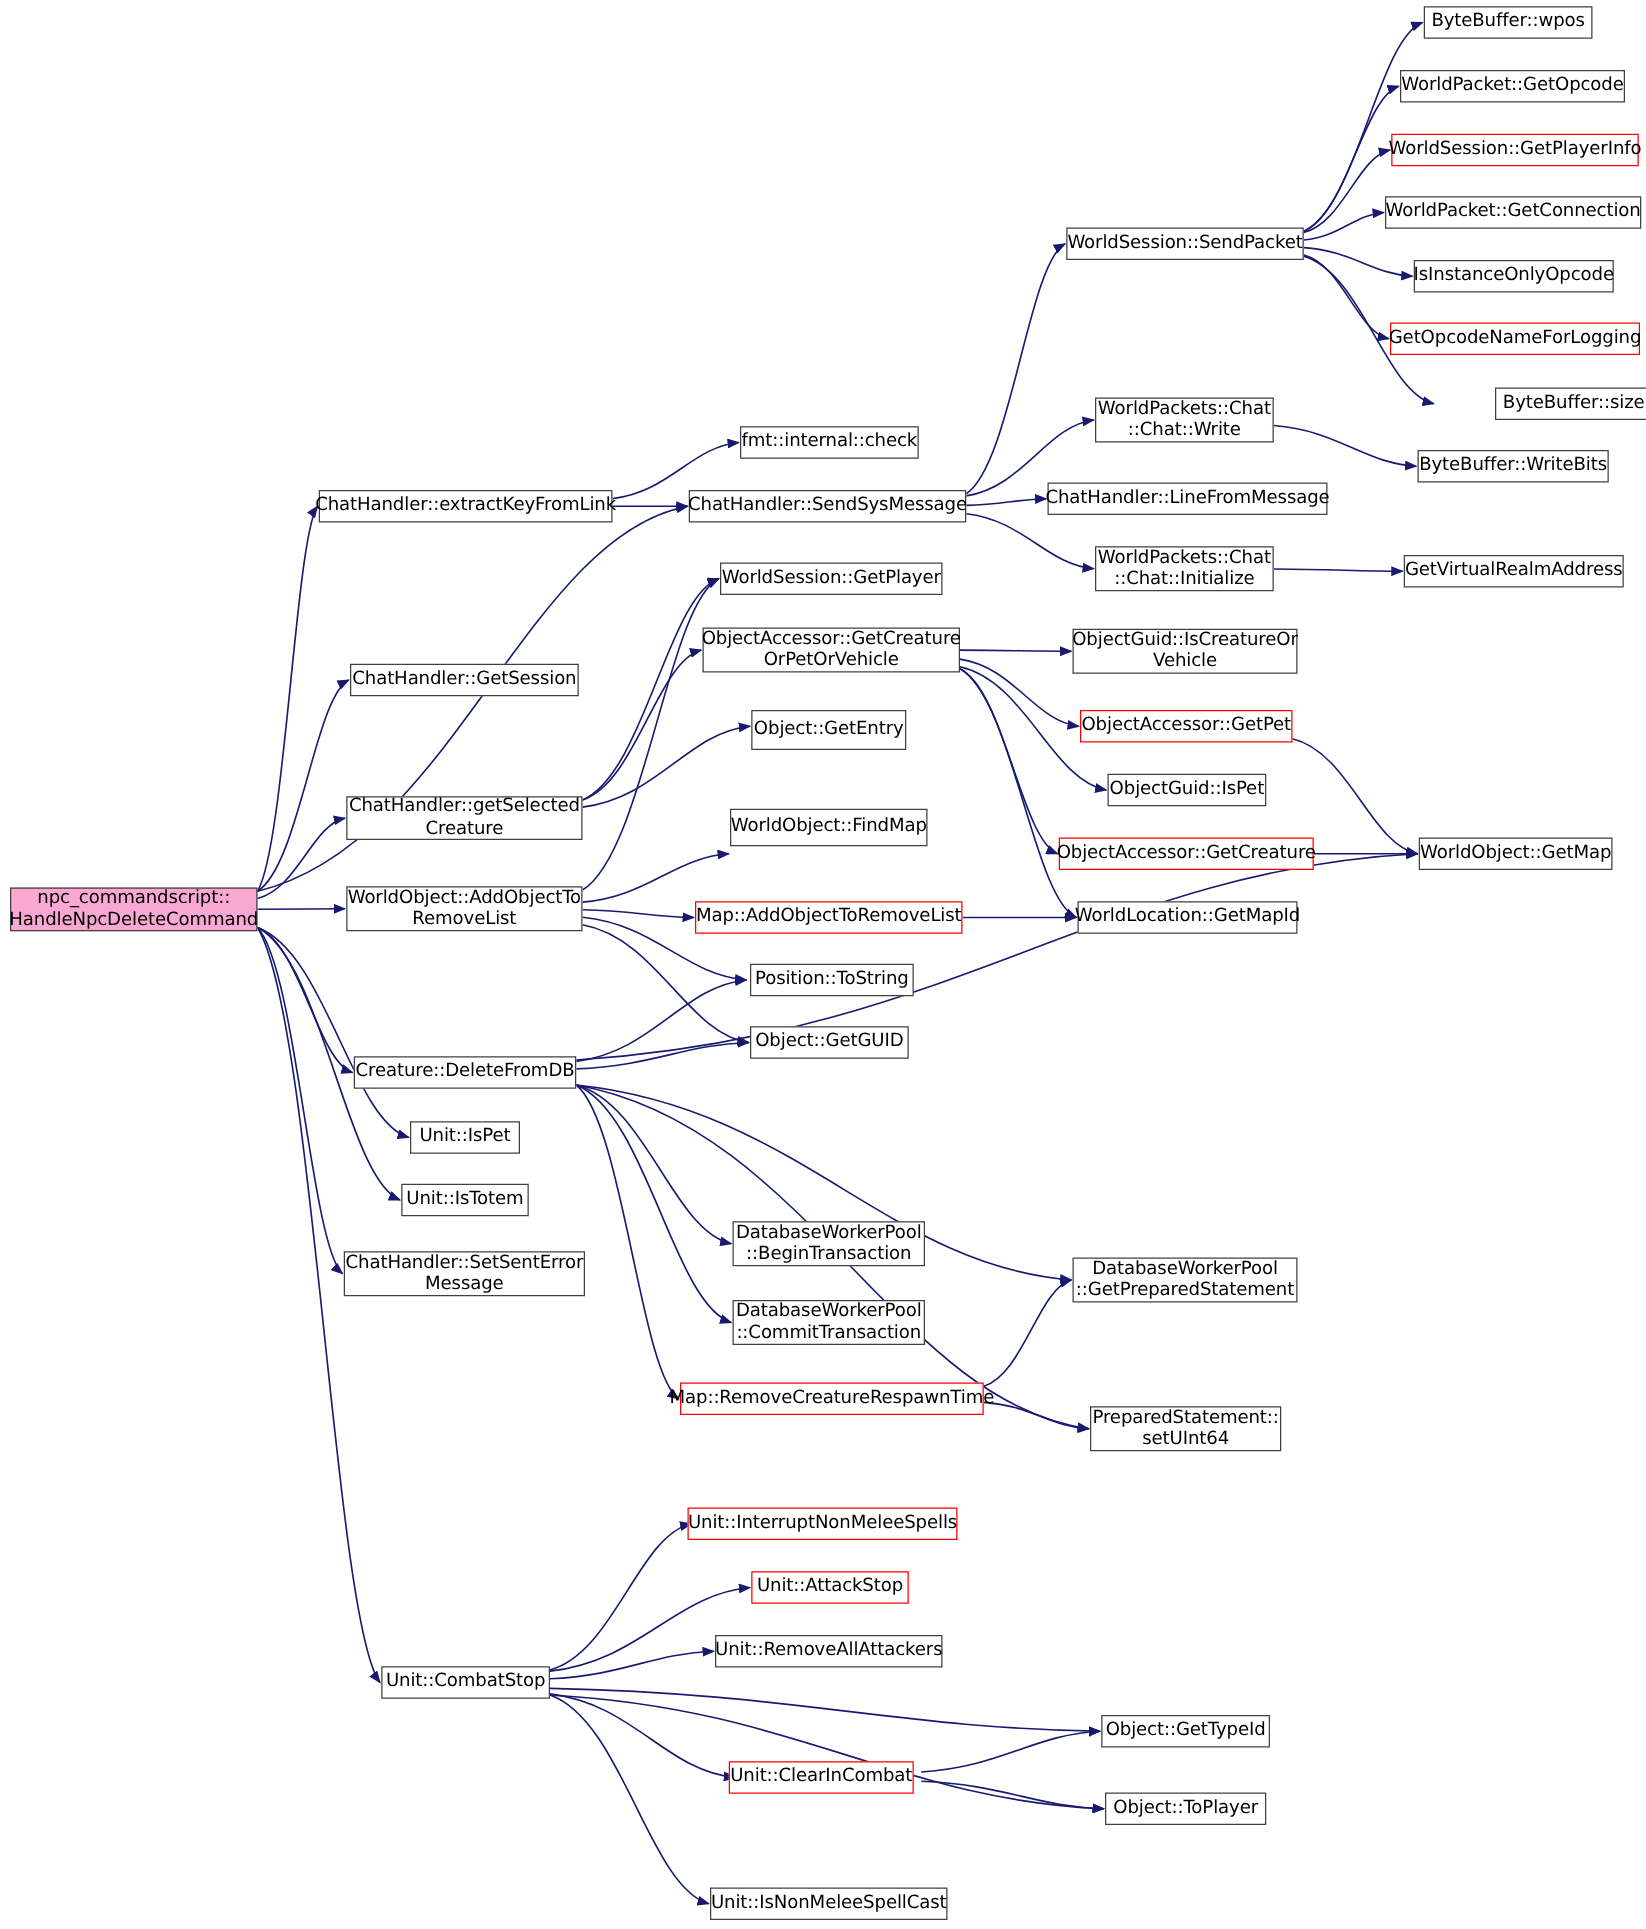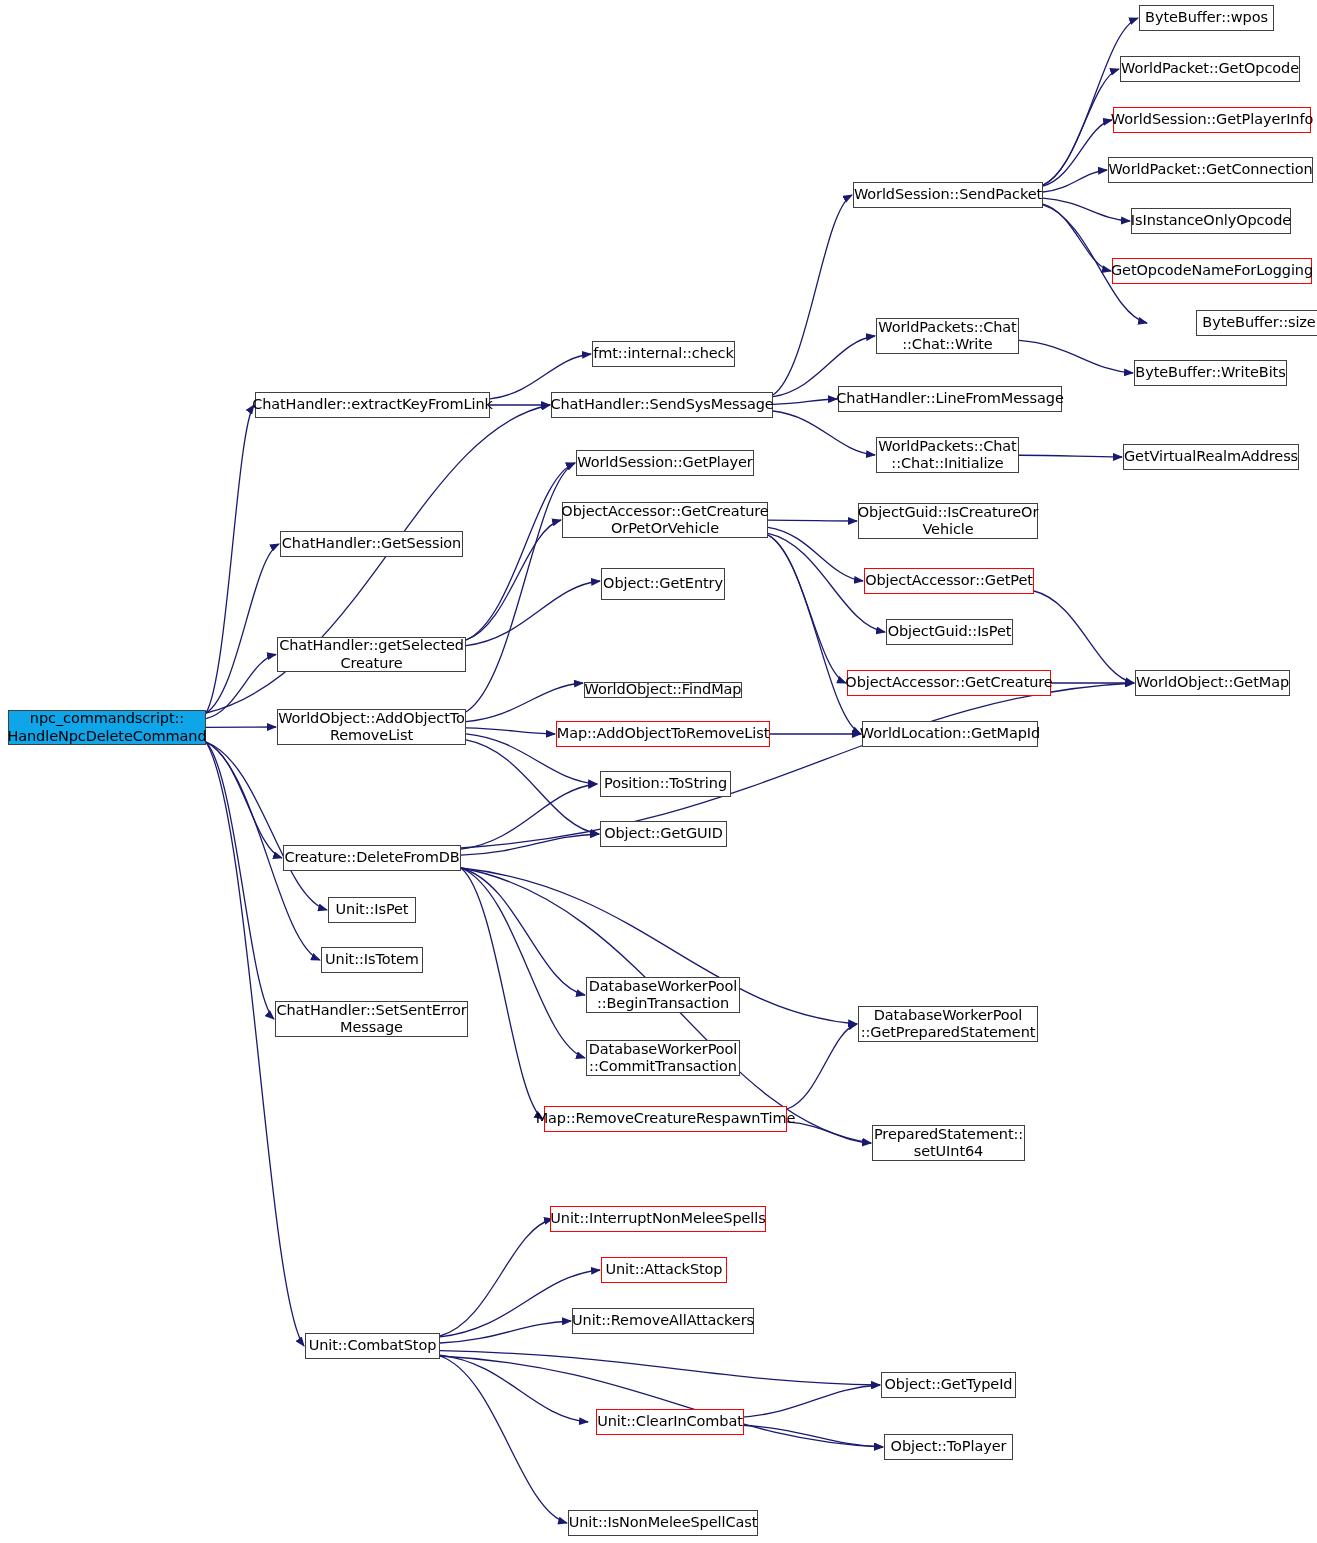--- a/index.html
+++ b/index.html
@@ -19,21 +19,21 @@
     background:#ffffff;
     border:1px solid #404040;
     color:#000000;
     font-size:14.5px;
     line-height:1.18;
     letter-spacing:-0.1px;
     white-space:pre-line;
     padding:0 3px;
   }
   .node.red{border:1.6px solid #ff0000;}
-  .node.current{background:#0ea5e9;border:1px solid #404040;}
+  .node.current{background:#f9a8d4;border:1px solid #404040;}
 </style>
 </head>
 <body>
 
 <div id="canvas">
   <svg id="edges" xmlns="http://www.w3.org/2000/svg">
     <defs>
       <marker id="ah" markerWidth="10" markerHeight="8" refX="9" refY="4" orient="auto" markerUnits="userSpaceOnUse">
         <path d="M0,0 L10,4 L0,8 z" fill="#191970"></path>
       </marker>
@@ -137,34 +137,34 @@
       <div class="node" style="left: 562px; top: 502px; width: 206px; height: 36px;">ObjectAccessor::GetCreature
 OrPetOrVehicle</div>
       <div class="node" style="left: 601px; top: 568px; width: 124px; height: 32px;">Object::GetEntry</div>
       <div class="node" style="left: 858px; top: 503px; width: 180px; height: 36px;">ObjectGuid::IsCreatureOr
 Vehicle</div>
       <div class="node red" style="left: 864px; top: 568px; width: 170px; height: 26px;">ObjectAccessor::GetPet</div>
       <div class="node" style="left: 886px; top: 619px; width: 127px; height: 26px;">ObjectGuid::IsPet</div>
       <div class="node red" style="left: 847px; top: 670px; width: 204px; height: 26px;">ObjectAccessor::GetCreature</div>
       <div class="node" style="left: 862px; top: 721px; width: 176px; height: 26px;">WorldLocation::GetMapId</div>
       <div class="node" style="left: 1135px; top: 670px; width: 155px; height: 26px; text-align: right;">WorldObject::GetMap</div>
-      <div class="node" style="left: 584px; top: 682px; width: 158px; height: 16px;">WorldObject::FindMap</div>
+      <div class="node" style="left: 584px; top: 647px; width: 158px; height: 30px;">WorldObject::FindMap</div>
       <div class="node red" style="left: 556px; top: 721px; width: 214px; height: 26px;">Map::AddObjectToRemoveList</div>
       <div class="node" style="left: 600px; top: 771px; width: 131px; height: 26px;">Position::ToString</div>
       <div class="node" style="left: 600px; top: 821px; width: 127px; height: 26px;">Object::GetGUID</div>
       <div class="node" style="left: 586px; top: 977px; width: 154px; height: 36px;">DatabaseWorkerPool
 ::BeginTransaction</div>
       <div class="node" style="left: 586px; top: 1040px; width: 154px; height: 36px;">DatabaseWorkerPool
 ::CommitTransaction</div>
       <div class="node red" style="left: 544px; top: 1106px; width: 243px; height: 26px;">Map::RemoveCreatureRespawnTime</div>
       <div class="node" style="left: 858px; top: 1006px; width: 180px; height: 36px;">DatabaseWorkerPool
 ::GetPreparedStatement</div>
       <div class="node" style="left: 872px; top: 1125px; width: 153px; height: 36px;">PreparedStatement::
 setUInt64</div>
       <div class="node red" style="left: 550px; top: 1206px; width: 216px; height: 26px;">Unit::InterruptNonMeleeSpells</div>
       <div class="node red" style="left: 601px; top: 1257px; width: 126px; height: 26px;">Unit::AttackStop</div>
       <div class="node" style="left: 572px; top: 1308px; width: 182px; height: 26px;">Unit::RemoveAllAttackers</div>
-      <div class="node red" style="left: 596px; top: 1409px; width: 148px; height: 26px;">Unit::ClearInCombat</div>
+      <div class="node red" style="left: 583px; top: 1409px; width: 148px; height: 26px;">Unit::ClearInCombat</div>
       <div class="node" style="left: 568px; top: 1510px; width: 190px; height: 26px;">Unit::IsNonMeleeSpellCast</div>
       <div class="node" style="left: 881px; top: 1372px; width: 135px; height: 26px;">Object::GetTypeId</div>
       <div class="node" style="left: 884px; top: 1434px; width: 129px; height: 26px;">Object::ToPlayer</div>
     </div>
 </div>
 
 </body></html>

